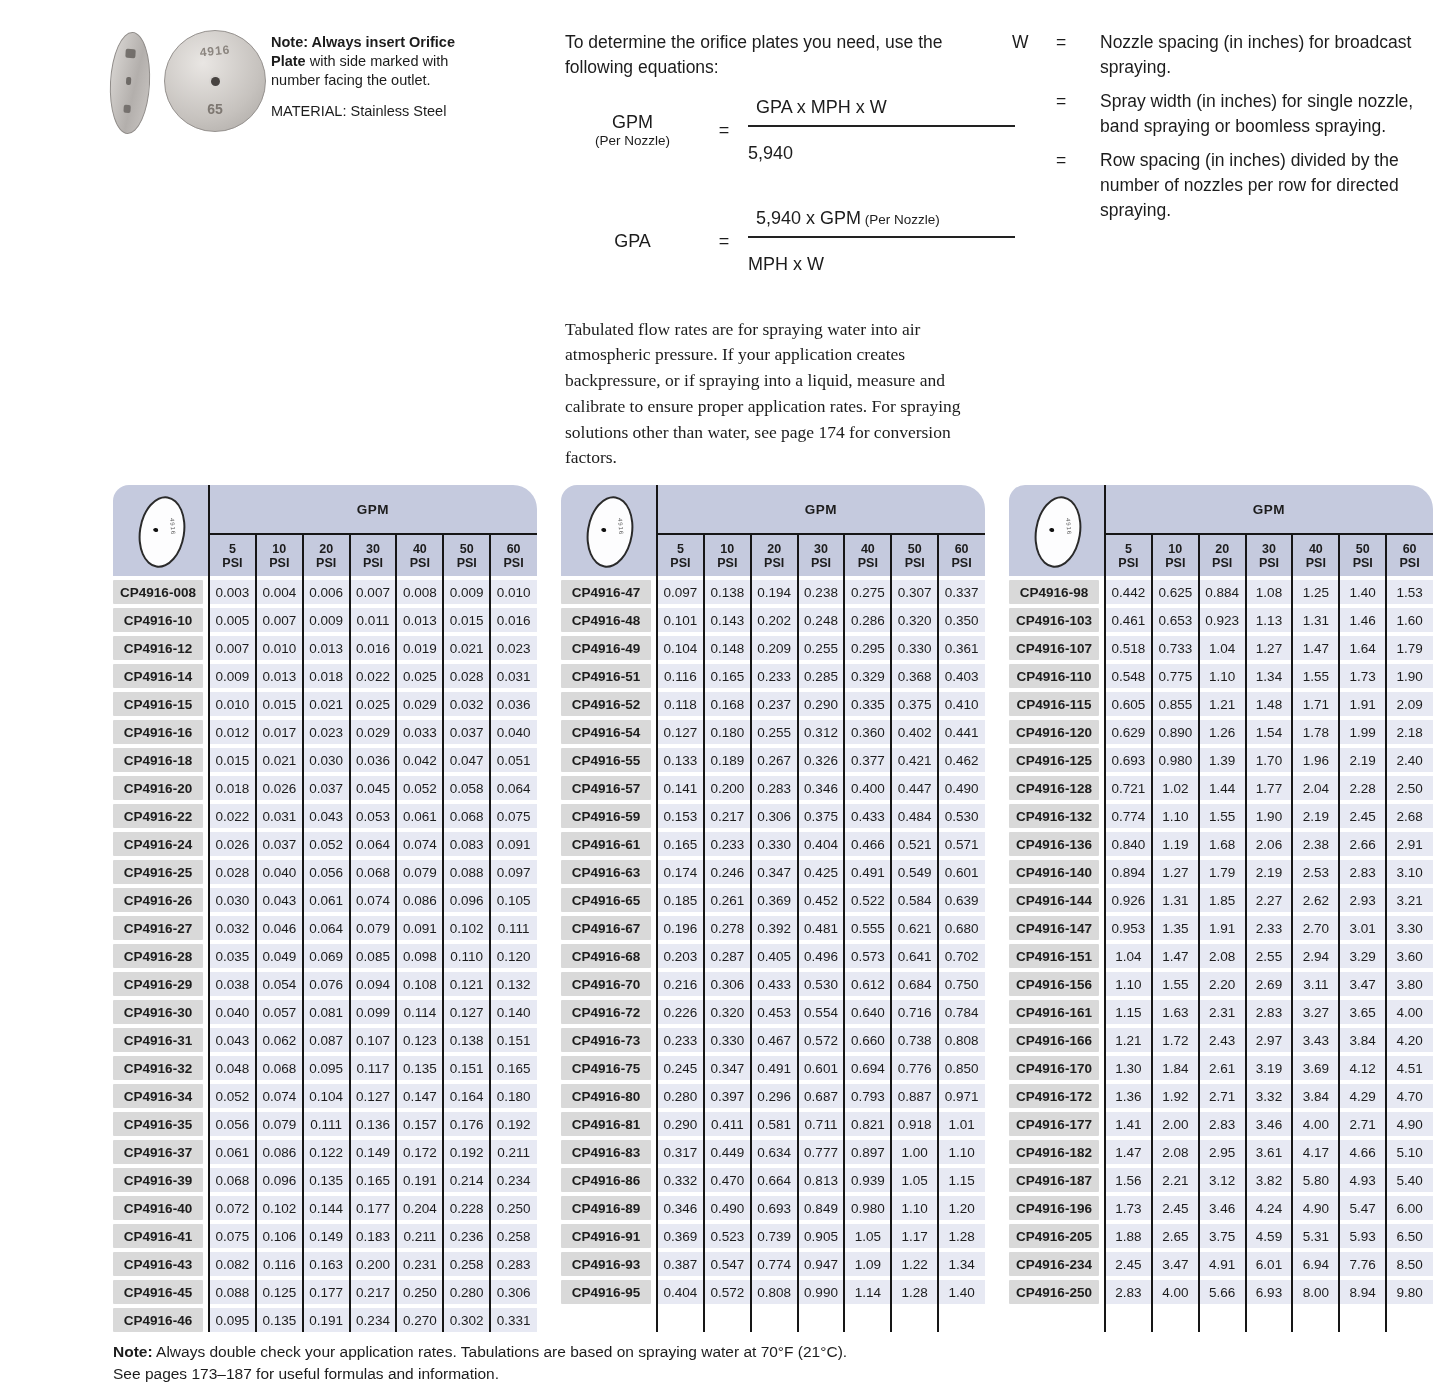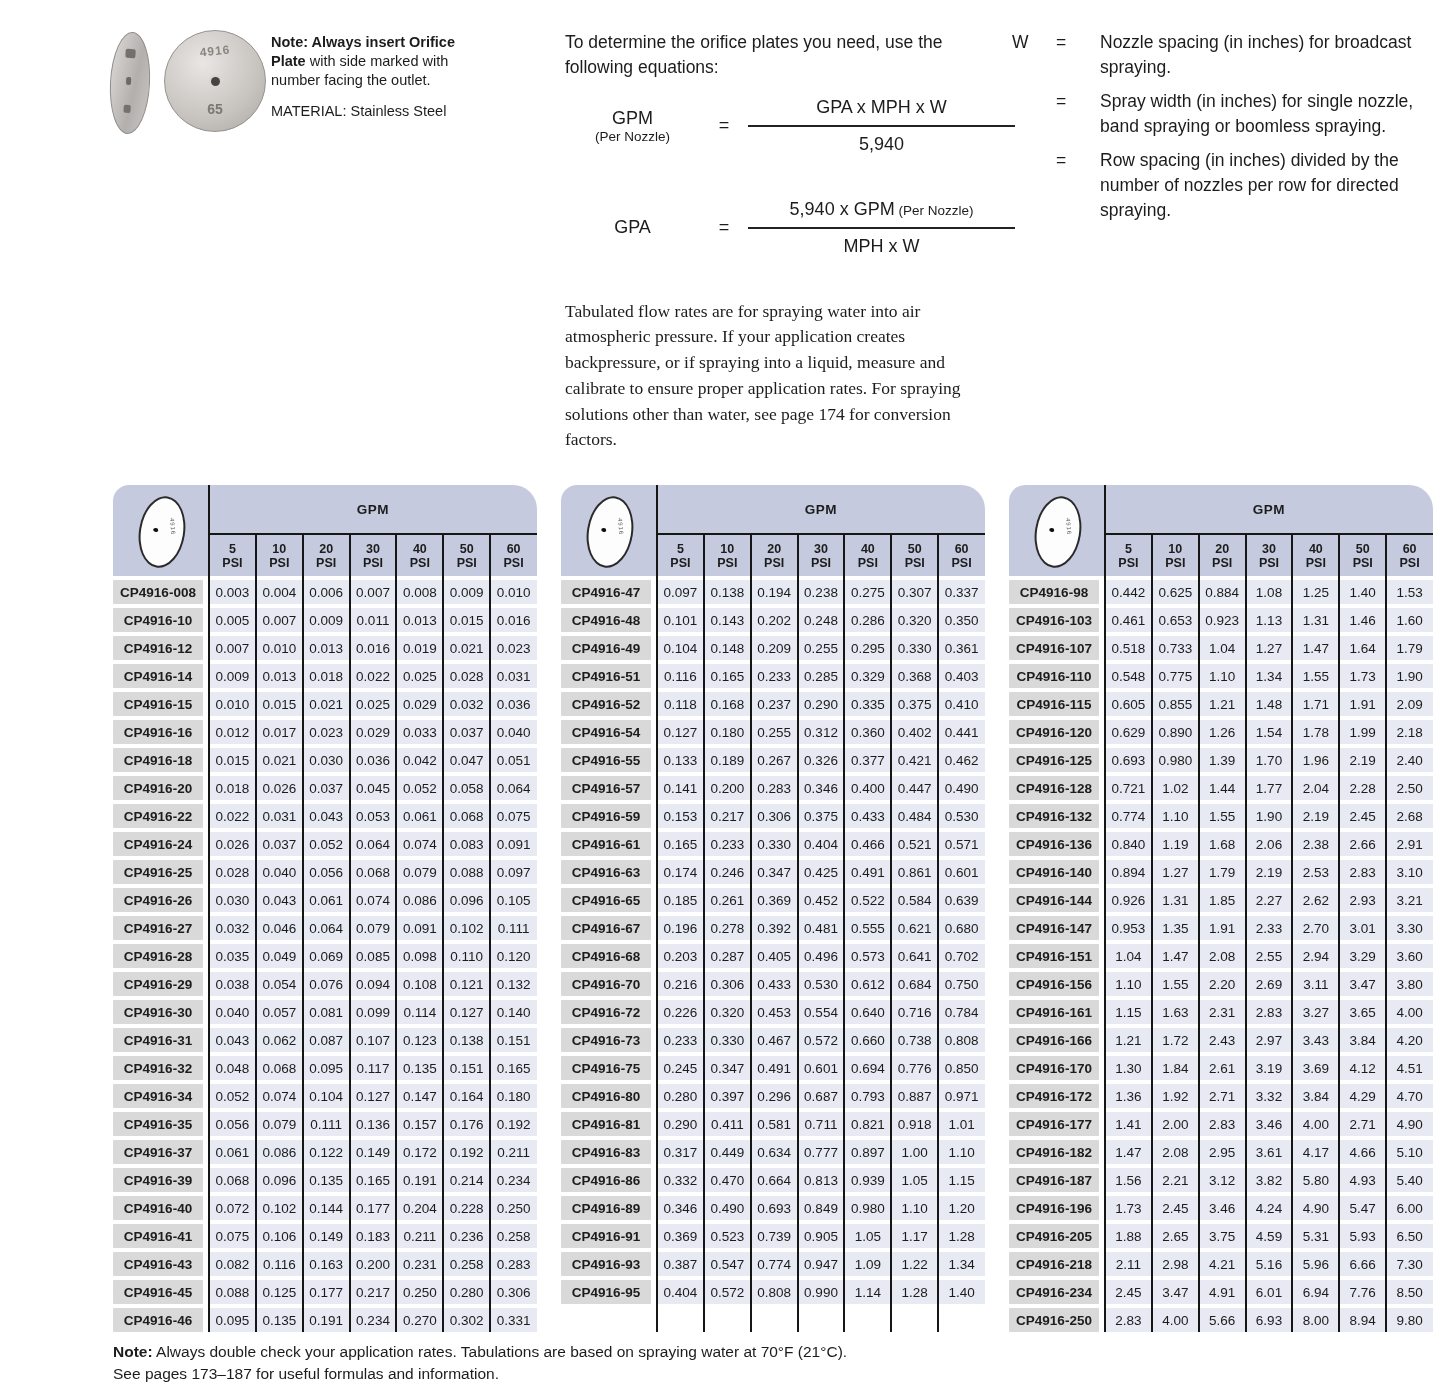--- a/index.html
+++ b/index.html
@@ -31,23 +31,23 @@
 
   
   .equations{position:absolute;left:565px;top:30px;width:450px;}
   .eq-intro{font-size:17.5px;line-height:1.45;margin:0 0 16px 0;}
   .eq{display:flex;align-items:center;margin-top:10px;}
   .eq2{margin-top:44px;}
   .eq-lhs{width:135px;text-align:center;}
   .eq-main{font-size:18px;}
   .eq-sub{font-size:13.5px;}
   .eq-equals{width:48px;text-align:center;font-size:18px;}
-  .eq-frac{flex:1;text-align:center;}
+  .eq-frac{flex:1;text-align:left;}
   .eq-num{display:block;border-bottom:2px solid #222;padding:0 8px 7px 8px;font-size:18px;}
-  .eq-den{display:block;padding-top:7px;font-size:18px;}
+  .eq-den{display:block;padding-top:16px;font-size:18px;}
   .eq-inline-sub{font-size:13.5px;}
   .flow-note{margin-top:42px;width:404px;font-size:17.5px;line-height:1.47;font-family:Liberation Serif, serif;}
 
   
   .wdefs{position:absolute;left:1012px;top:30px;width:405px;font-size:17.5px;line-height:1.43;}
   .wrow{display:grid;grid-template-columns:44px 44px 1fr;margin-bottom:9px;}
   .wsym,.weq{font-size:17.5px;}
 
   
   #tables-root{position:absolute;left:113px;top:485px;display:flex;gap:24px;}
@@ -609,21 +609,21 @@
             <div class="val">0.521</div>
             <div class="val">0.571</div>
           </div>
           <div class="row">
             <div class="lbl">CP4916-63</div>
             <div class="val">0.174</div>
             <div class="val">0.246</div>
             <div class="val">0.347</div>
             <div class="val">0.425</div>
             <div class="val">0.491</div>
-            <div class="val">0.861</div>
+            <div class="val">0.549</div>
             <div class="val">0.601</div>
           </div>
           <div class="row">
             <div class="lbl">CP4916-65</div>
             <div class="val">0.185</div>
             <div class="val">0.261</div>
             <div class="val">0.369</div>
             <div class="val">0.452</div>
             <div class="val">0.522</div>
             <div class="val">0.584</div>
@@ -1053,30 +1053,20 @@
             <div class="lbl">CP4916-205</div>
             <div class="val">1.88</div>
             <div class="val">2.65</div>
             <div class="val">3.75</div>
             <div class="val">4.59</div>
             <div class="val">5.31</div>
             <div class="val">5.93</div>
             <div class="val">6.50</div>
           </div>
           <div class="row">
-            <div class="lbl">CP4916-218</div>
-            <div class="val">2.11</div>
-            <div class="val">2.98</div>
-            <div class="val">4.21</div>
-            <div class="val">5.16</div>
-            <div class="val">5.96</div>
-            <div class="val">6.66</div>
-            <div class="val">7.30</div>
-          </div>
-          <div class="row">
             <div class="lbl">CP4916-234</div>
             <div class="val">2.45</div>
             <div class="val">3.47</div>
             <div class="val">4.91</div>
             <div class="val">6.01</div>
             <div class="val">6.94</div>
             <div class="val">7.76</div>
             <div class="val">8.50</div>
           </div>
           <div class="row">

